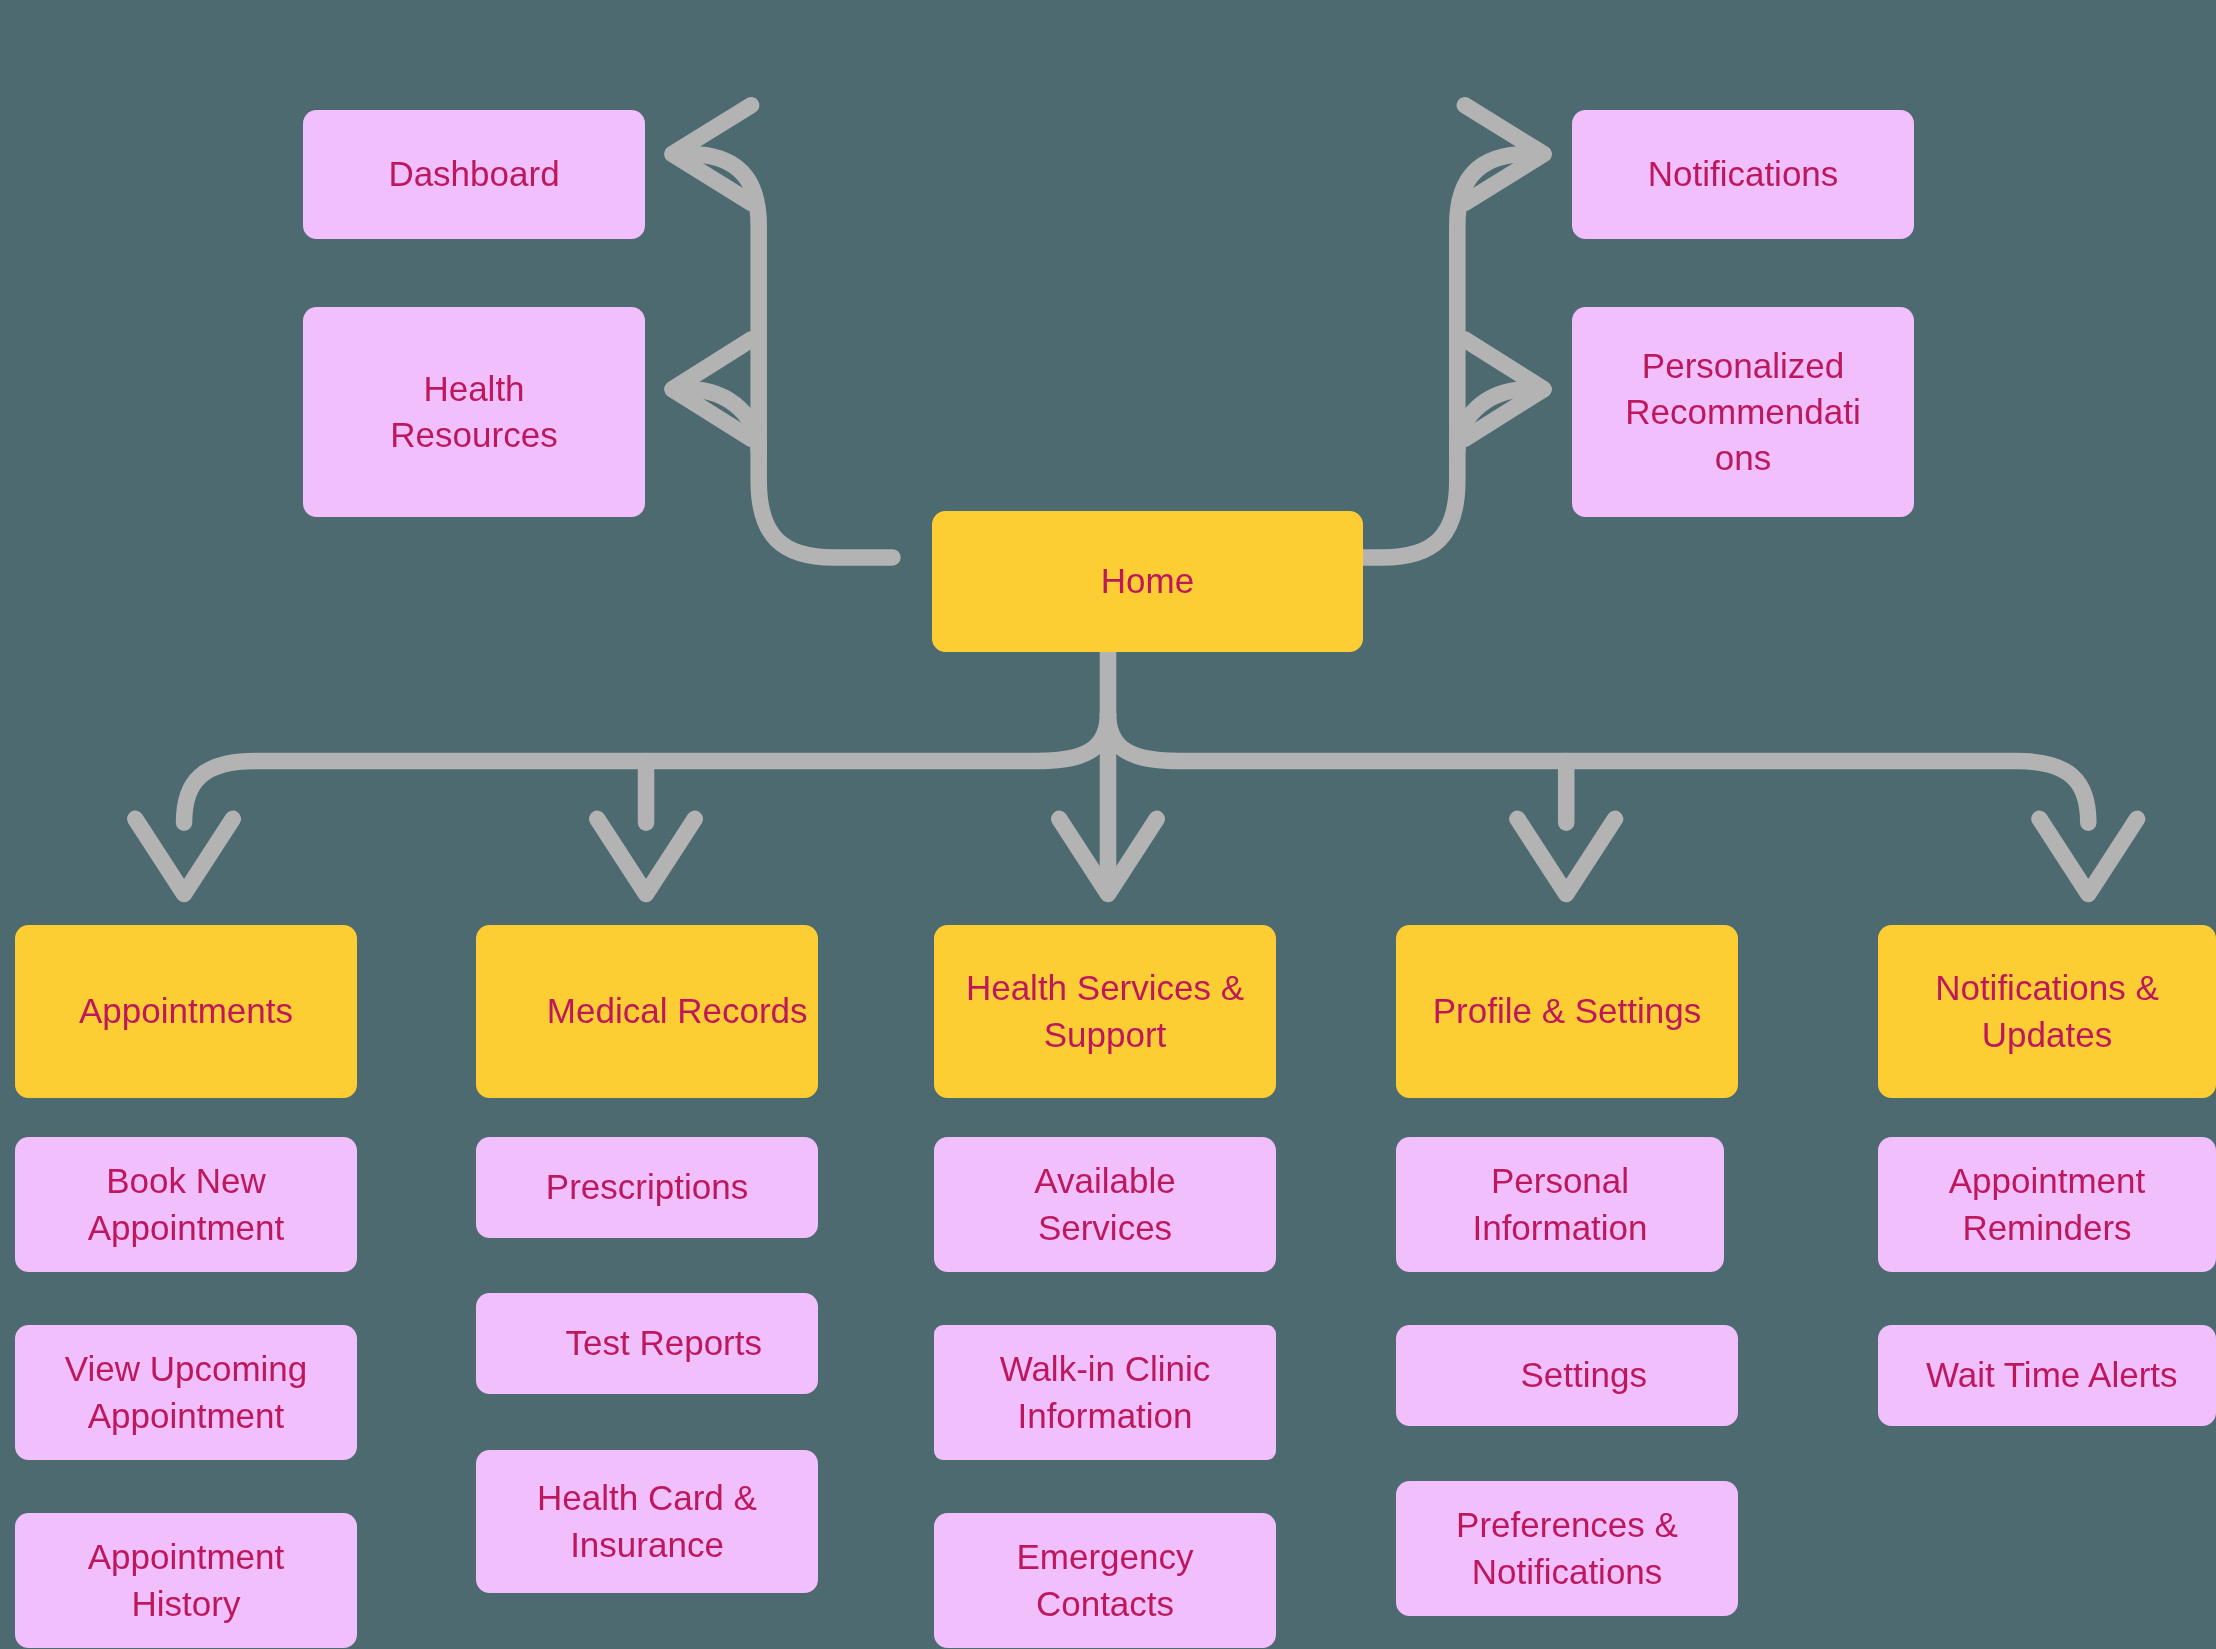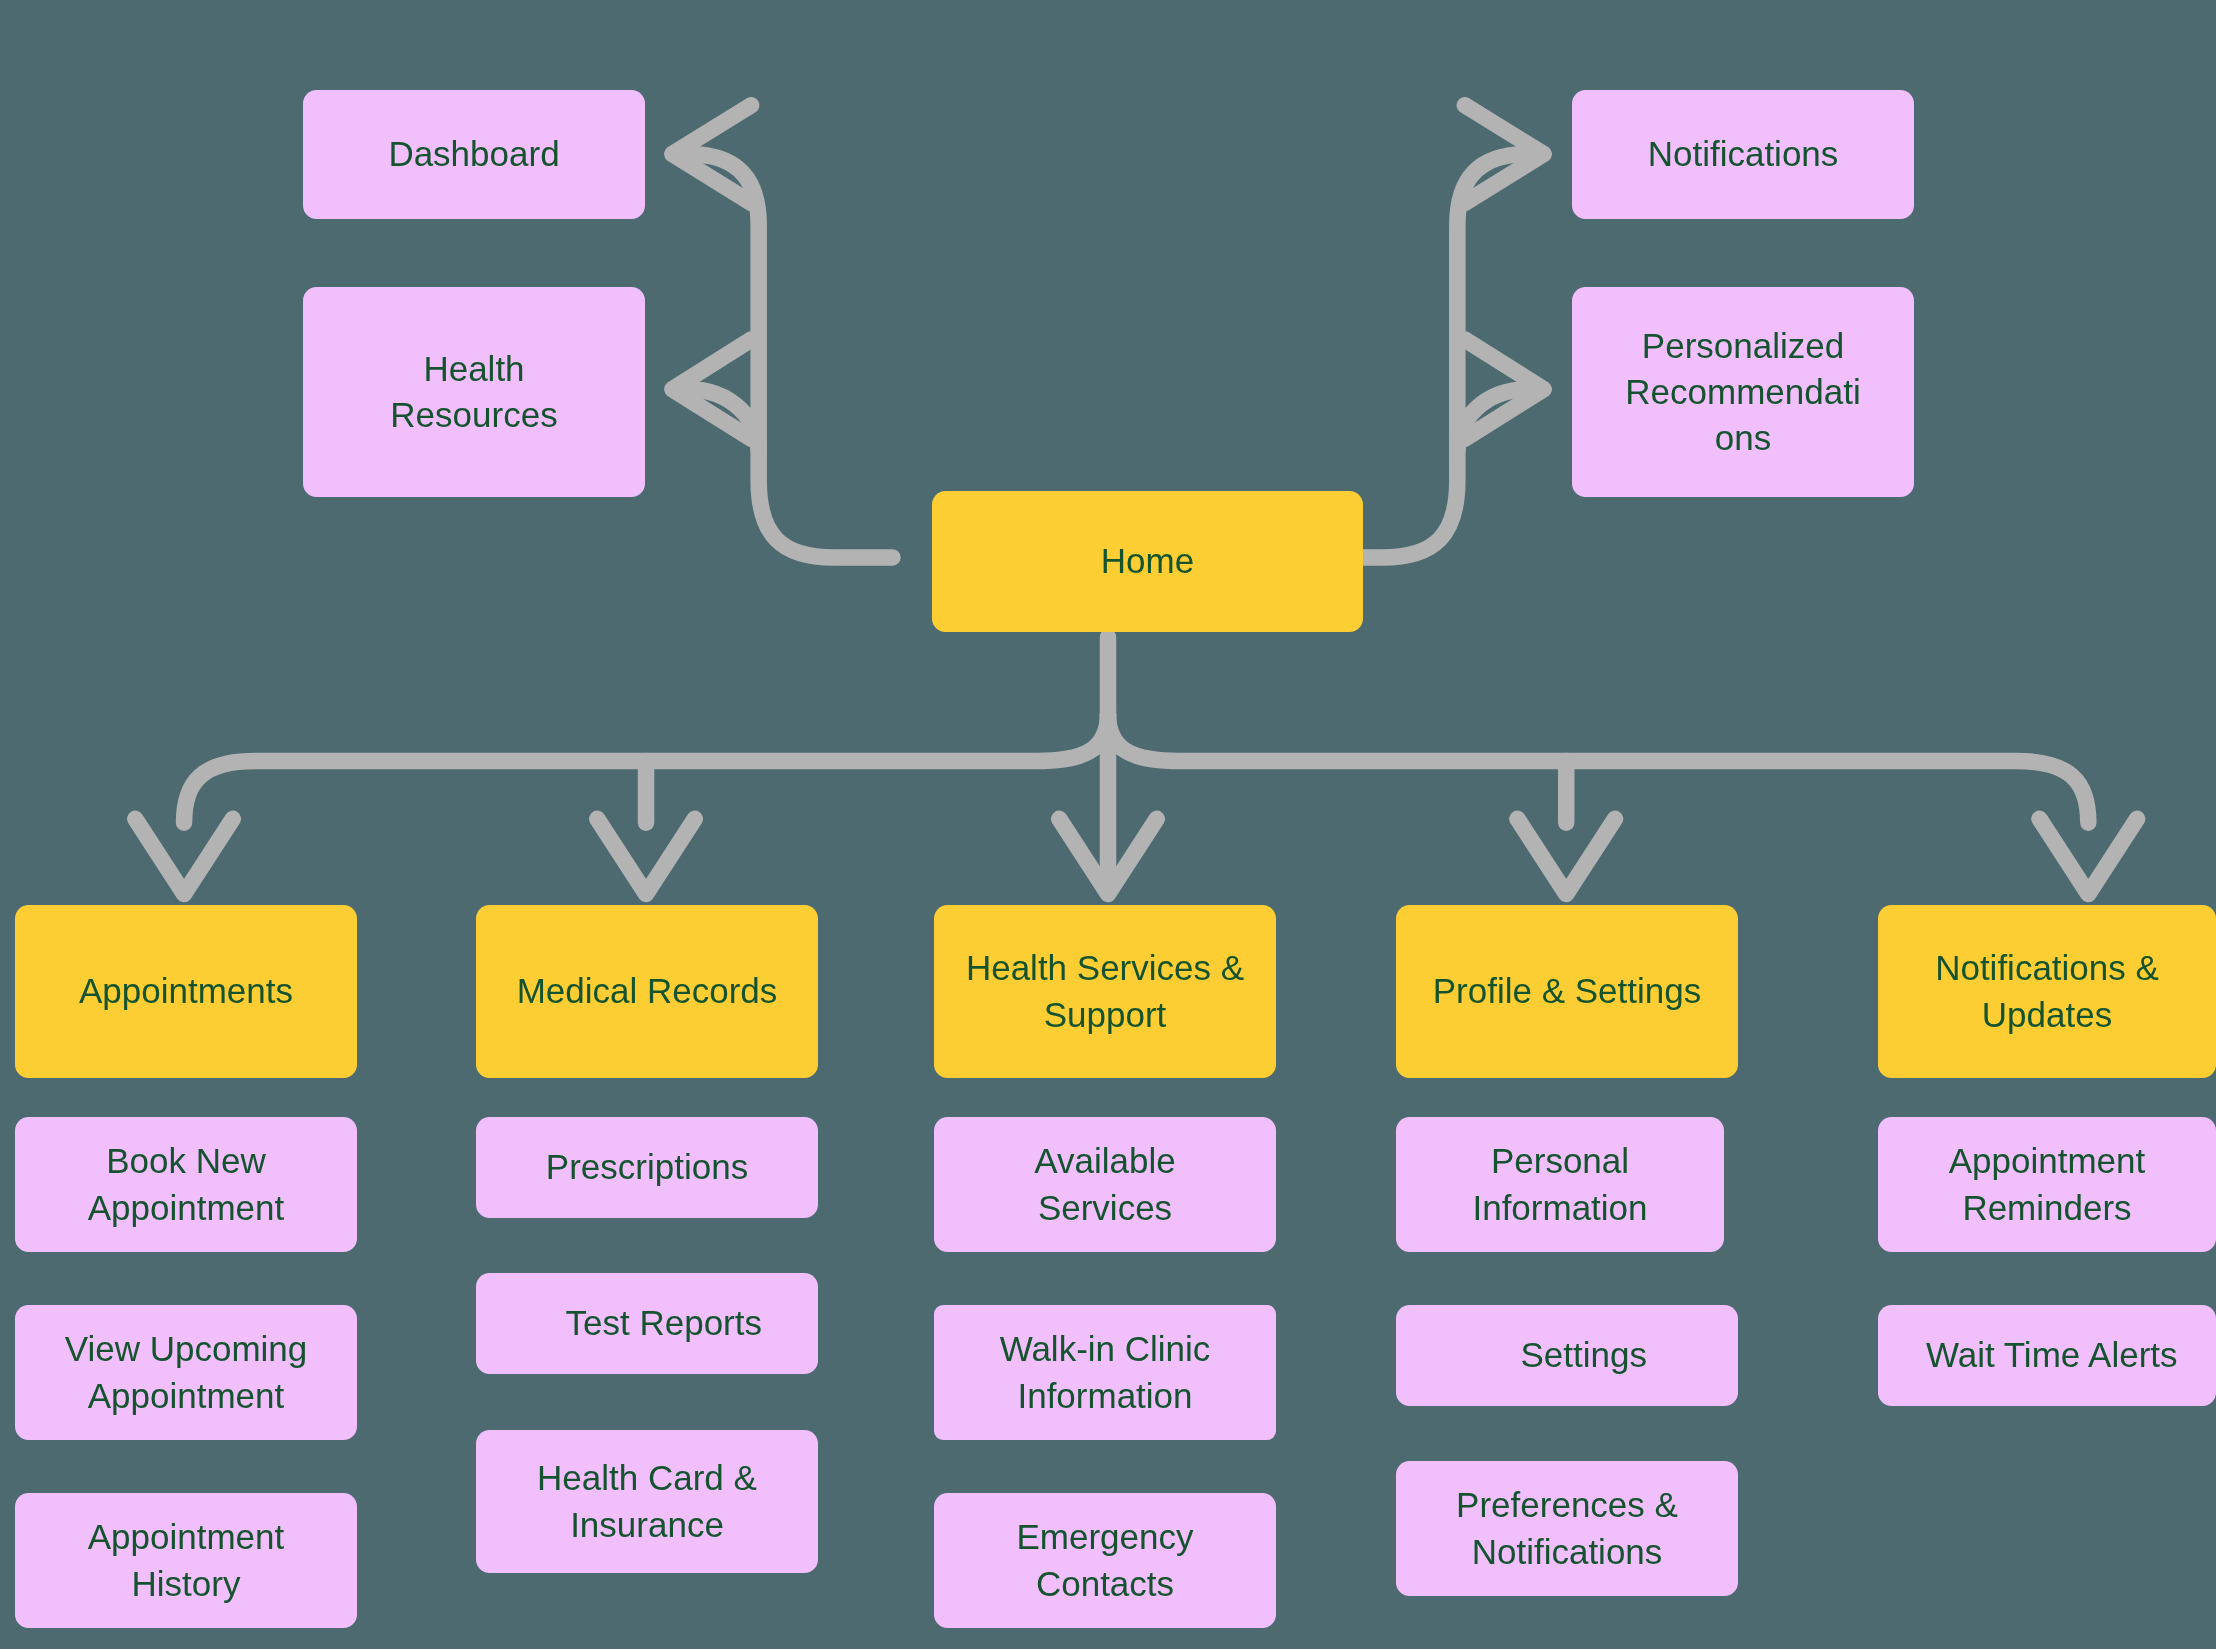--- a/index.html
+++ b/index.html
@@ -23,26 +23,27 @@
     pointer-events: none;
   }
   .node {
     position: absolute;
     box-sizing: border-box;
     border-radius: 13.5px;
     display: flex;
     align-items: center;
     justify-content: center;
     text-align: center;
-    color: #14532d;
+    color: #be185d;
     font-size: 35px;
     line-height: 1.32;
     padding: 4.5px 10.5px;
     overflow: hidden;
     word-break: break-word;
+    margin-top: 20px;
   }
   .node.pink  { background: #f0bffc; }
   .node.yellow{ background: #fdce33; }
   .node .label { display: block; width: 100%; }
 </style>
 </head>
 <body>
 
 <div id="canvas">
 
@@ -104,21 +105,21 @@
   <div class="node pink" style="left:15px; top:1117px; width:342px; height:135px;">
     <span class="label" style="max-width:255px;">Book New Appointment</span>
   </div>
   <div class="node pink" style="left:15px; top:1305px; width:342px; height:135px;">
     <span class="label" style="max-width:316px;">View Upcoming Appointment</span>
   </div>
   <div class="node pink" style="left:15px; top:1493px; width:342px; height:135px;">
     <span class="label" style="max-width:255px;">Appointment History</span>
   </div>
 
-  <div class="node yellow" style="left:476px; top:905px; width:342px; height:173px;">
+  <div class="node yellow" style="left:476px; top:905px; width:342px; height:173px;text-align:right;">
     <span class="label">Medical Records</span>
   </div>
   <div class="node pink" style="left:476px; top:1117px; width:342px; height:101px;">
     <span class="label">Prescriptions</span>
   </div>
   <div class="node pink" style="left:476px; top:1273px; width:342px; height:101px;padding-left:44px;">
     <span class="label">Test Reports</span>
   </div>
   <div class="node pink" style="left:476px; top:1430px; width:342px; height:143px;">
     <span class="label" style="max-width:285px;">Health Card &amp; Insurance</span>

